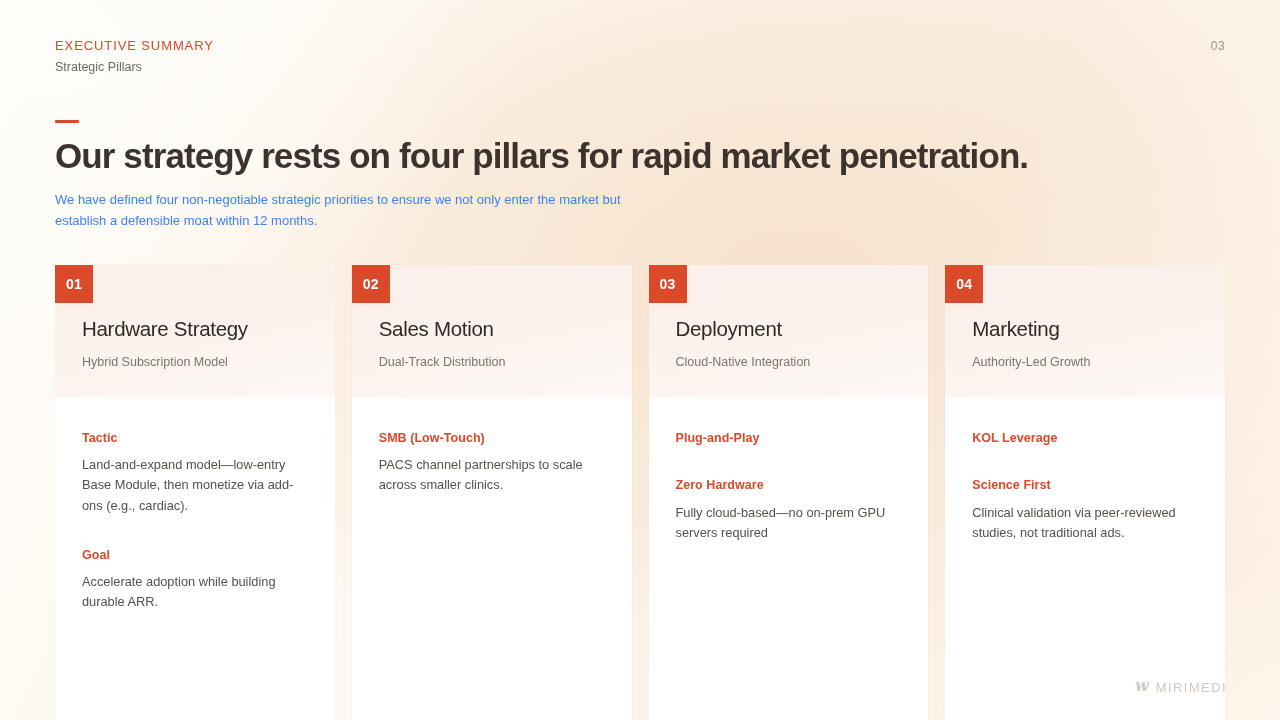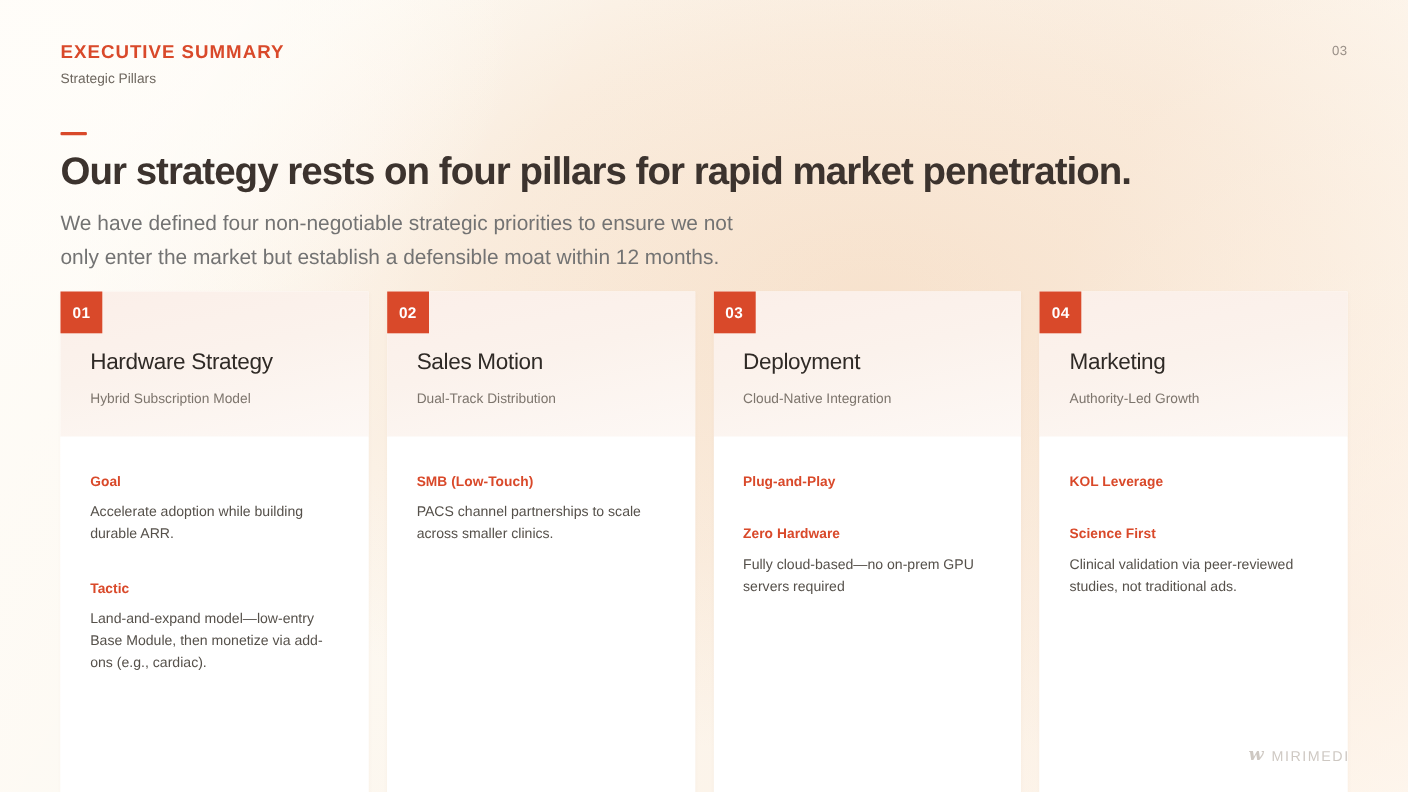--- a/index.html
+++ b/index.html
@@ -32,21 +32,21 @@
     background:linear-gradient(118deg, rgba(255,253,249,0.85) 0%, rgba(255,253,249,0) 34%, rgba(248,226,206,0.25) 66%, rgba(255,248,240,0.6) 100%);
   }
 
   .slide{ position:absolute; inset:0; }
 
   
   .eyebrow{
     position:absolute; left:55px; top:38px;
   }
   .eyebrow-title{
-    font-size:17px; font-weight:bold; letter-spacing:0.9px;
+    font-size:13px; font-weight:normal; letter-spacing:0.9px;
     color:#d9492a; line-height:1.2;
   }
   .eyebrow-sub{
     font-size:12.5px; color:#6f6860; margin-top:6px; line-height:1.2;
   }
   .page-num{
     position:absolute; right:55px; top:39px;
     font-size:12px; color:#9a9088; letter-spacing:0.4px;
   }
 
@@ -55,21 +55,21 @@
     position:absolute; left:55px; top:120px;
     width:24px; height:3px; background:#d9492a; border-radius:1px;
   }
   .headline{
     position:absolute; left:55px; top:135px; width:1100px;
     font-size:35px; font-weight:bold; color:#3c332e;
     letter-spacing:-0.9px; line-height:1.18;
   }
   .subhead{
     position:absolute; left:55px; top:189px; width:620px;
-    font-size:19px; color:#737373; line-height:1.62;
+    font-size:13px; color:#3b82f6; line-height:1.62;
   }
 
   
   .cards{
     position:absolute; left:55px; top:265px;
     width:1170px; height:468px;
     display:grid; grid-template-columns:repeat(4, 1fr); gap:17px;
   }
   .card{
     position:relative;
@@ -150,26 +150,26 @@
   <div class="cards">
 
     <div class="card">
       <div class="card-badge">01</div>
       <div class="card-head">
         <div class="card-title">Hardware Strategy</div>
         <div class="card-sub">Hybrid Subscription Model</div>
       </div>
       <div class="card-body">
         <div class="block">
+          <div class="block-label">Tactic</div>
+          <div class="block-text">Land-and-expand model—low-entry Base Module, then monetize via add-ons (e.g., cardiac).</div>
+        </div>
+        <div class="block">
           <div class="block-label">Goal</div>
           <div class="block-text">Accelerate adoption while building durable ARR.</div>
-        </div>
-        <div class="block">
-          <div class="block-label">Tactic</div>
-          <div class="block-text">Land-and-expand model—low-entry Base Module, then monetize via add-ons (e.g., cardiac).</div>
         </div>
       </div>
     </div>
 
     <div class="card">
       <div class="card-badge">02</div>
       <div class="card-head">
         <div class="card-title">Sales Motion</div>
         <div class="card-sub">Dual-Track Distribution</div>
       </div>

